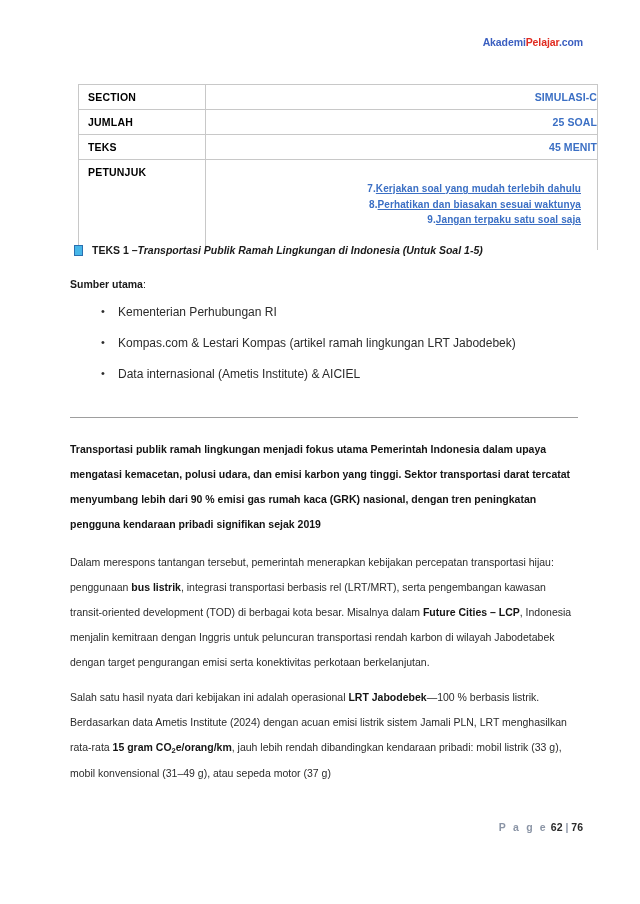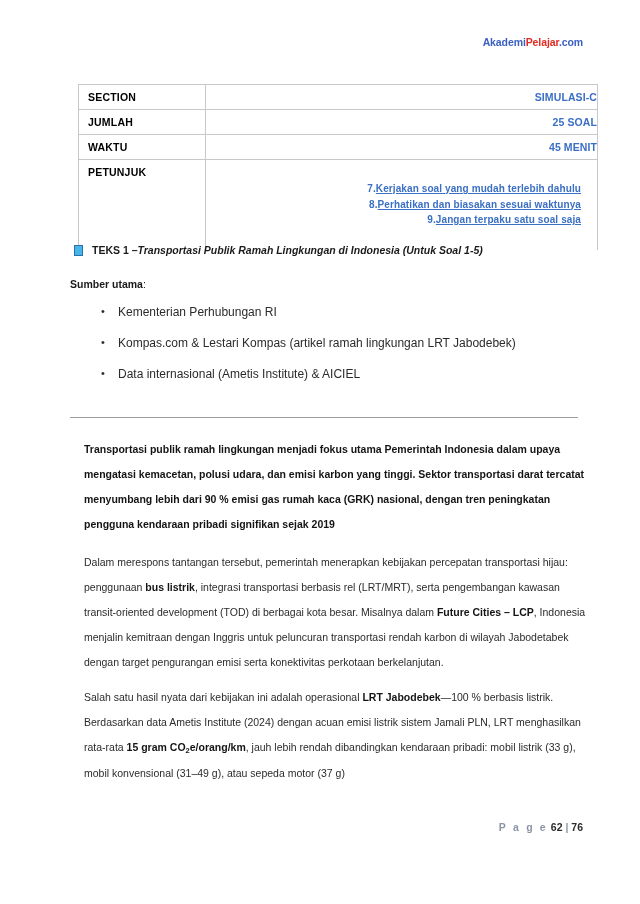--- a/index.html
+++ b/index.html
@@ -153,21 +153,21 @@
     left: 70px;
     top: 417px;
     width: 508px;
     height: 1px;
     background: #9e9e9e;
   }
 
   
   .body-wrap {
     position: absolute;
-    left: 84px;
+    left: 70px;
     top: 437px;
     width: 509px;
   }
   p.para {
     margin: 0 0 10px 0;
     font-size: 10.5px;
     line-height: 25px;
     color: #2b2b2b;
     text-align: left;
   }
@@ -217,21 +217,21 @@
   <tbody>
       <tr>
     <td class="label">SECTION</td>
     <td class="value">SIMULASI-C</td>
   </tr>
   <tr>
     <td class="label">JUMLAH</td>
     <td class="value">25 SOAL</td>
   </tr>
   <tr>
-    <td class="label">WAKTU</td>
+    <td class="label">TEKS</td>
     <td class="value">45 MENIT</td>
   </tr>
   <tr class="petunjuk">
     <td class="label">PETUNJUK</td>
     <td class="value">
       <ul class="ol-petunjuk">
         <li><span class="num">7.</span><span>Kerjakan soal yang mudah terlebih dahulu</span></li>
         <li><span class="num">8.</span><span>Perhatikan dan biasakan sesuai waktunya</span></li>
         <li><span class="num">9.</span><span>Jangan terpaku satu soal saja</span></li>
       </ul>

